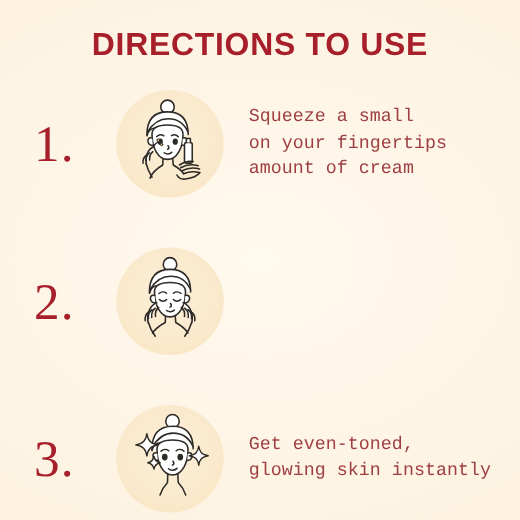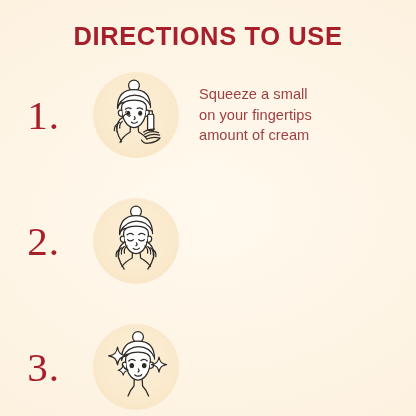--- a/index.html
+++ b/index.html
@@ -87,21 +87,21 @@
     top: 0;
     width: 86px;
     height: 86px;
   }
   .step-text {
     flex: 1 1 auto;
     padding-left: 20px;
     font-size: 14.6px;
     line-height: 1.42;
     color: #9E3F41;
-    font-family: Liberation Sans, sans-serif;
+    font-family: Liberation Mono, monospace;
     letter-spacing: 0.05px;
   }
   .step-text .line { display: block; white-space: nowrap; }
 </style>
 </head>
 <body>
 
 <div class="card">
 
   <div class="title">DIRECTIONS TO USE</div>
@@ -237,17 +237,19 @@
             <path d="M41.2 55.6 L41 62 C38.6 64.5 36.4 68 35 72"></path>
             <path d="M49.2 55.6 L49.6 62 C52 64.5 54.2 68 55.6 72"></path>
 
             <path d="M24.5 23 C25.4 28.8 27.6 31 33.4 31.9 C27.6 32.8 25.4 35 24.5 40.8 C23.6 35 21.4 32.8 15.6 31.9 C21.4 31 23.6 28.8 24.5 23 Z" fill="#ffffff" stroke-width="1.15"></path>
             <path d="M30.2 41.2 C30.8 44.4 32 45.6 35.2 46.2 C32 46.8 30.8 48 30.2 51.2 C29.6 48 28.4 46.8 25.2 46.2 C28.4 45.6 29.6 44.4 30.2 41.2 Z" fill="#ffffff" stroke-width="1.1"></path>
             <path d="M66 33 C66.8 38 68.6 39.8 73.6 40.6 C68.6 41.4 66.8 43.2 66 48.2 C65.2 43.2 63.4 41.4 58.4 40.6 C63.4 39.8 65.2 38 66 33 Z" fill="#ffffff" stroke-width="1.15"></path>
           </g>
         </svg>
       </div>
       <div class="step-text">
+        <span class="line">Get even-toned,</span>
+        <span class="line">glowing skin instantly</span>
       </div>
     </div>
 
   </div>
 </div>
 
 </body></html>

